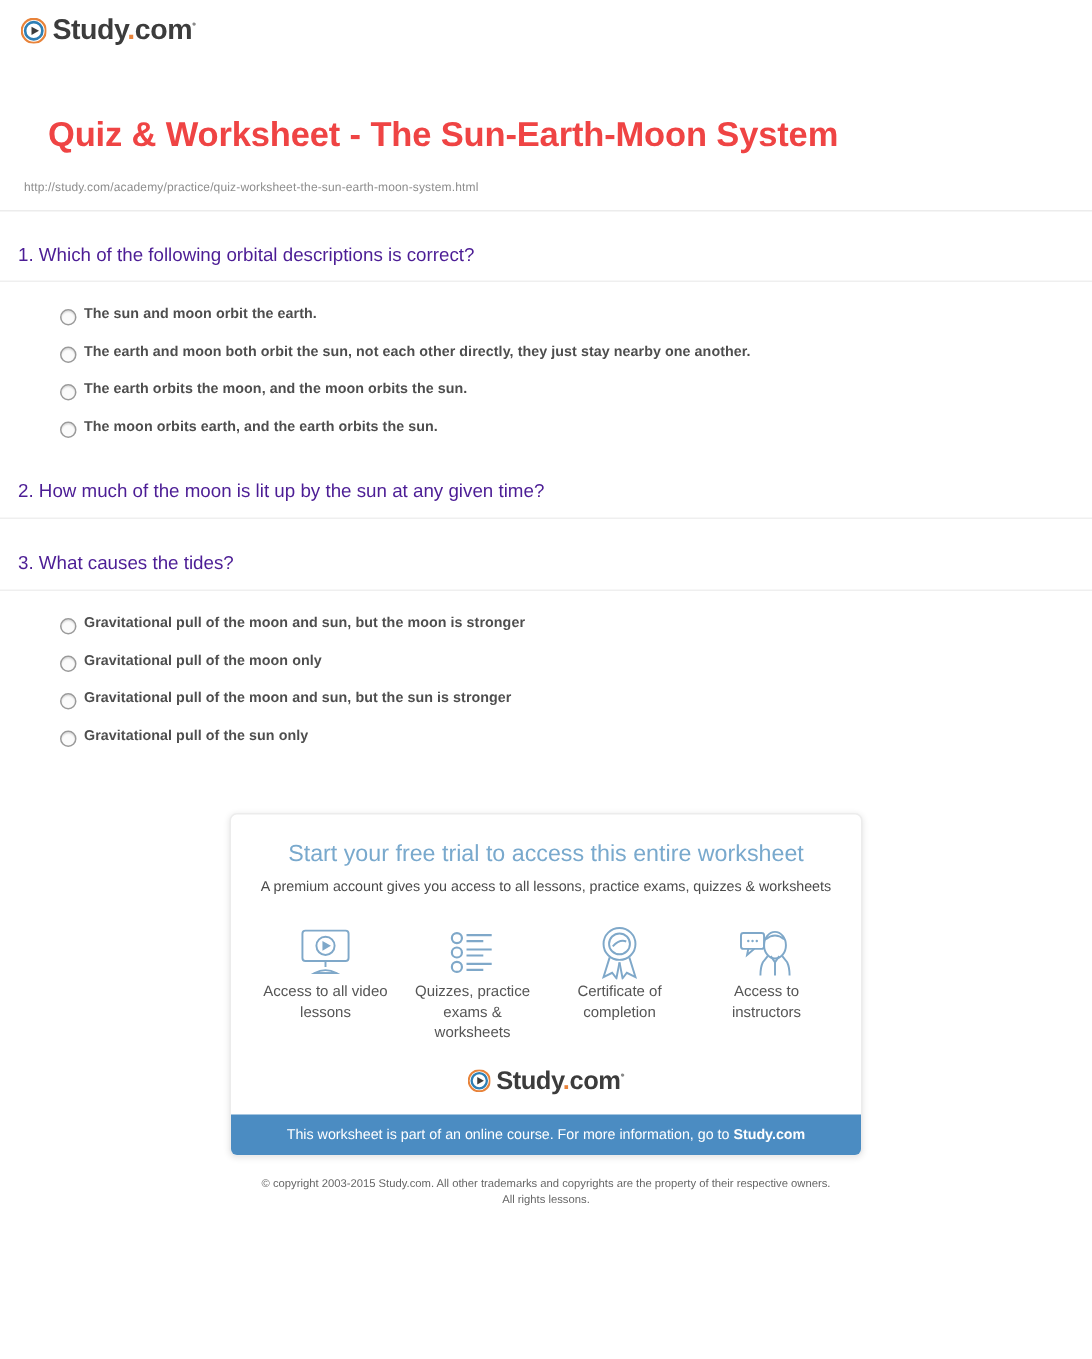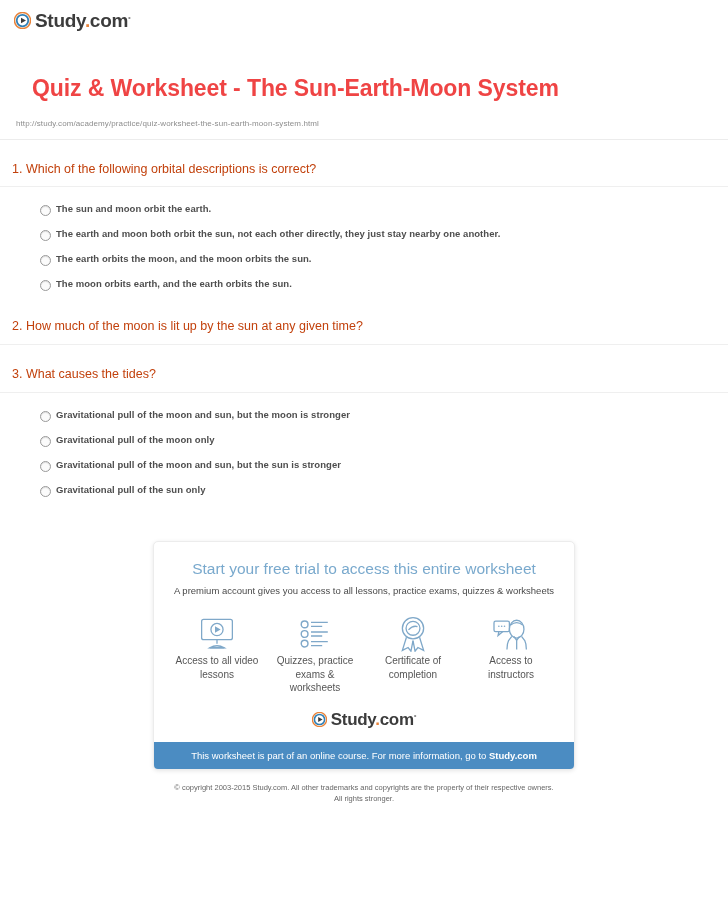--- a/index.html
+++ b/index.html
@@ -73,21 +73,21 @@
 
   
   .questions {
     padding: 0 0 0 0;
   }
   .question-block {
     margin-top: 21px;
   }
   .question-text {
     font-size: 12.5px;
-    color: #c2410c;
+    color: #4c1d95;
     padding: 0 12px 0 12px;
     line-height: 1.35;
     font-weight: 400;
   }
   .question-rule {
     height: 1px;
     background: #efefef;
     margin-top: 9px;
   }
   .answers {
@@ -357,14 +357,14 @@
         <span class="logo-word"><span>Study</span><span class="dot">.</span><span>com</span><span class="tm">•</span></span>
       </div>
     </div>
 
     <div class="promo-banner"><span>This worksheet is part of an online course. For more information, go to </span><b>Study.com</b></div>
   </div>
 </div>
 
 <div class="footer">
   <div>© copyright 2003-2015 Study.com. All other trademarks and copyrights are the property of their respective owners.</div>
-  <div>All rights stronger.</div>
+  <div>All rights lessons.</div>
 </div>
 
 </body></html>

